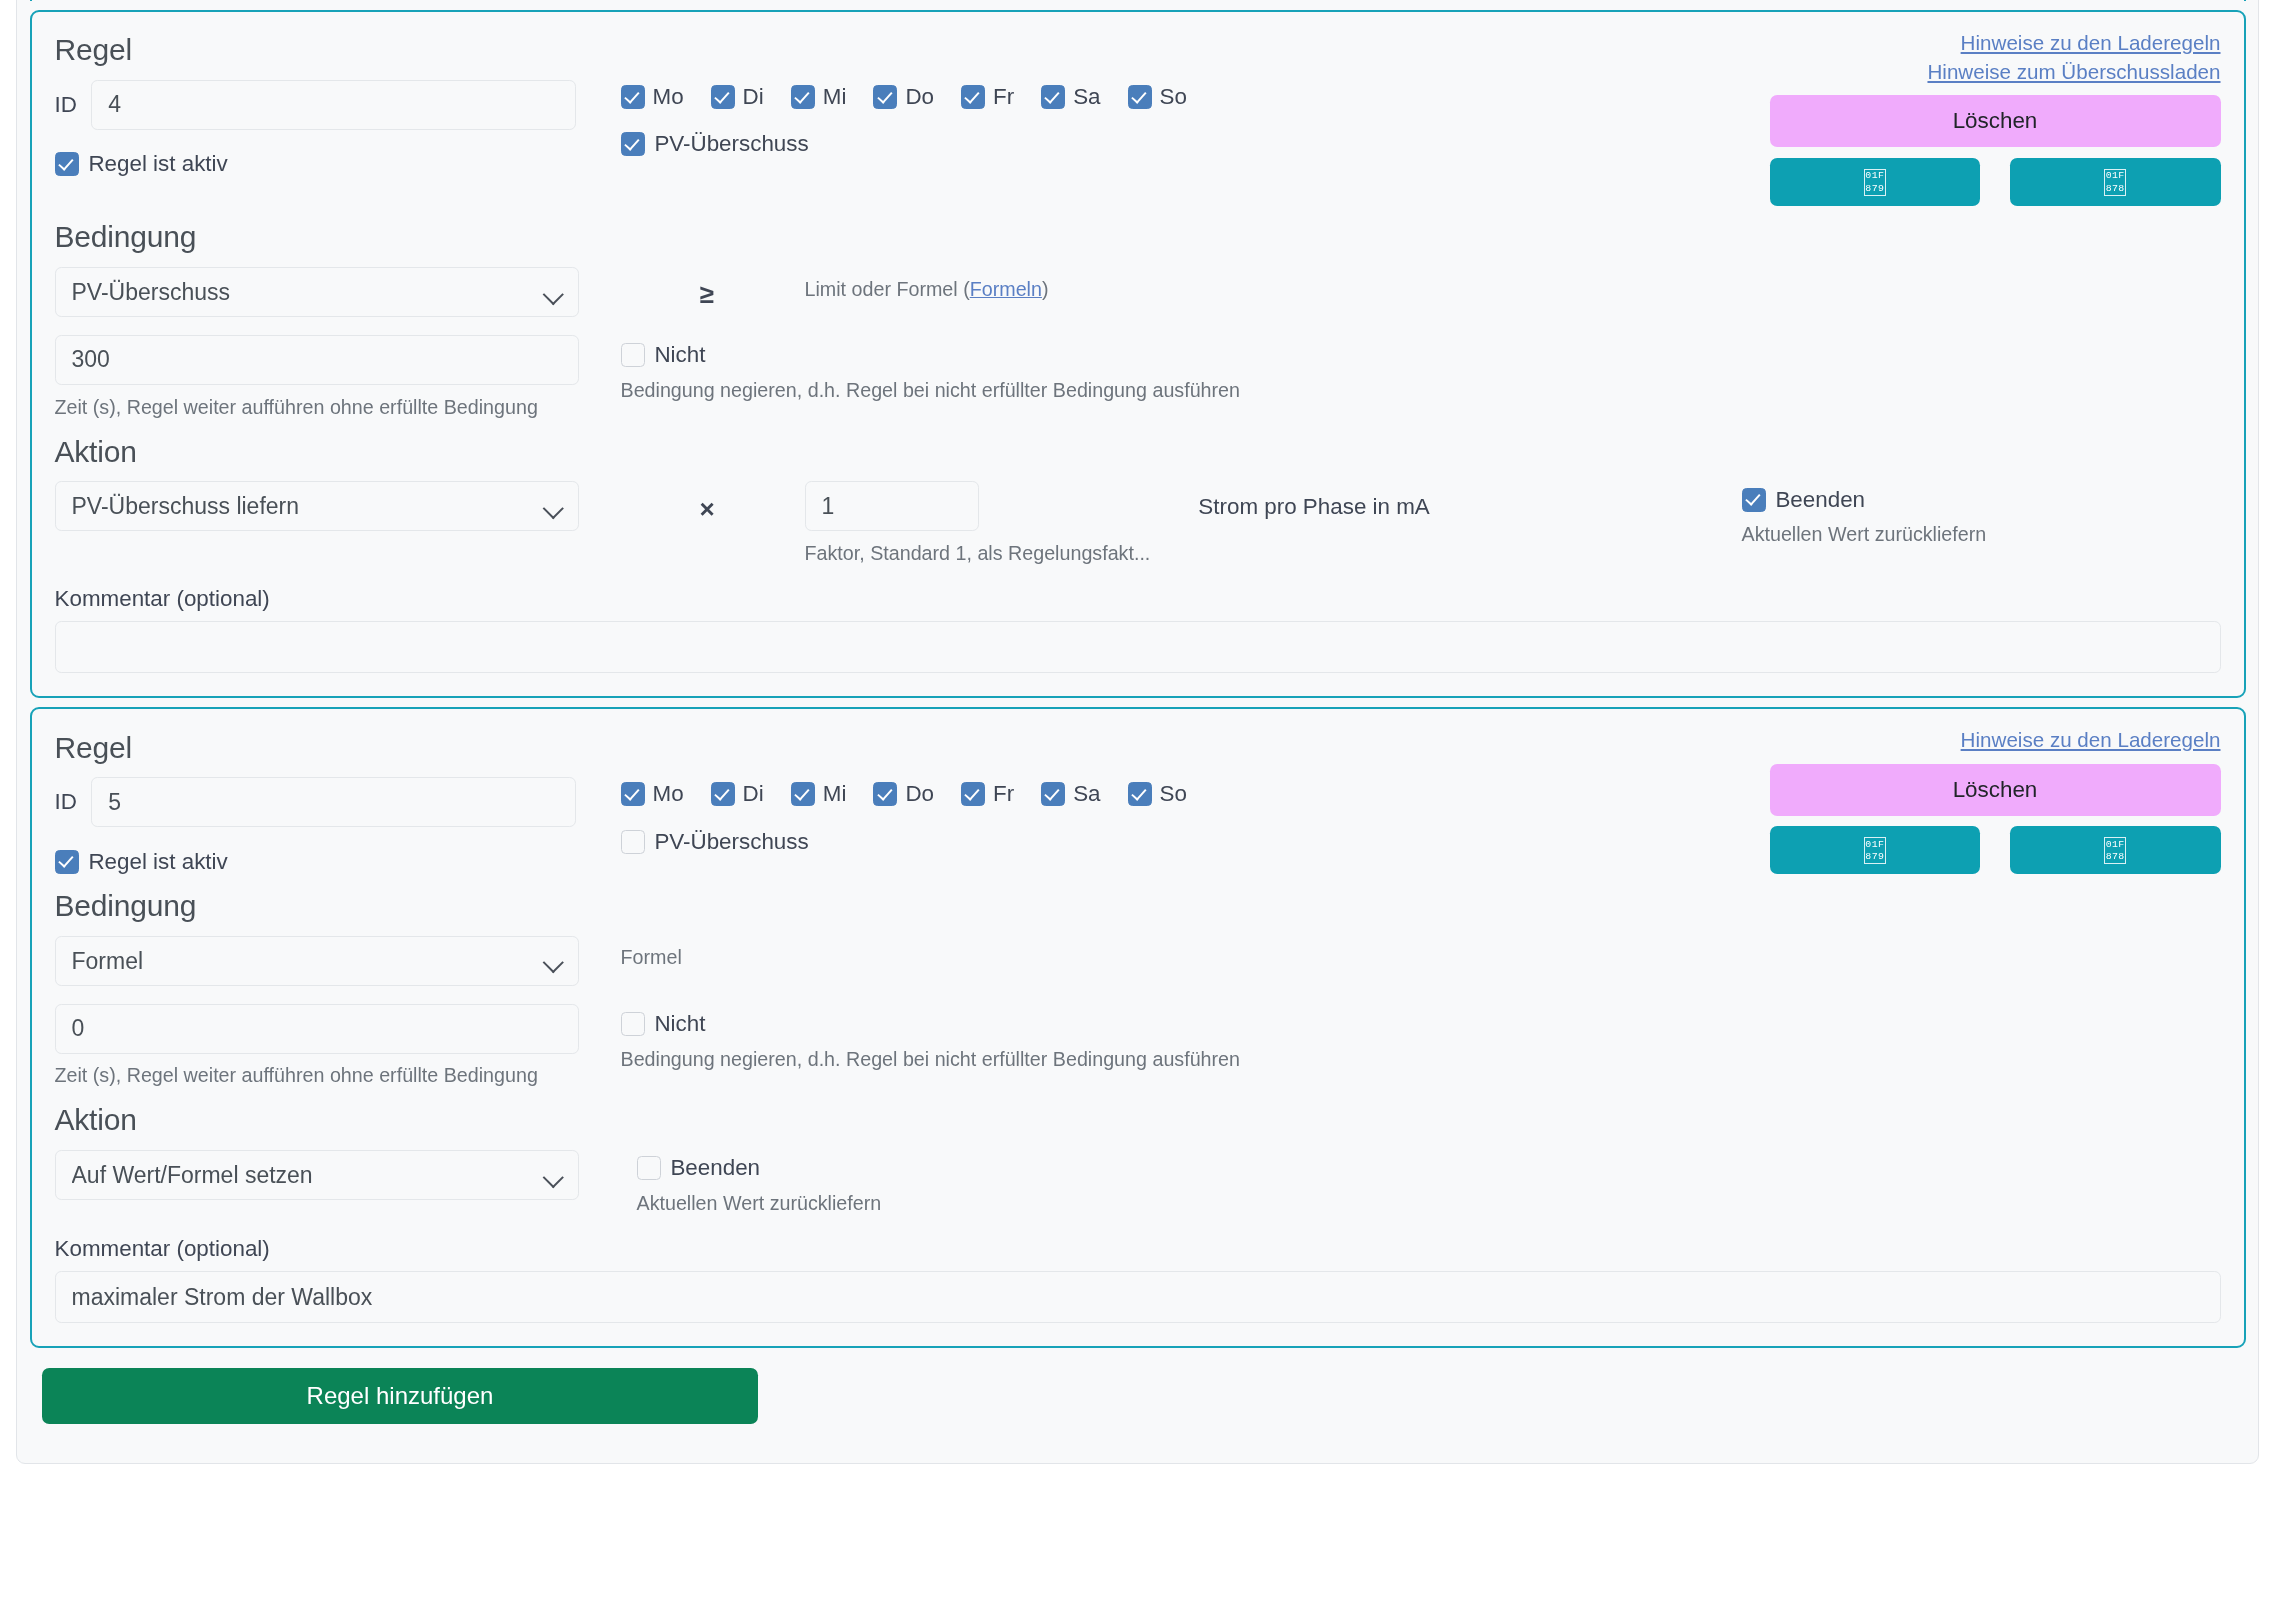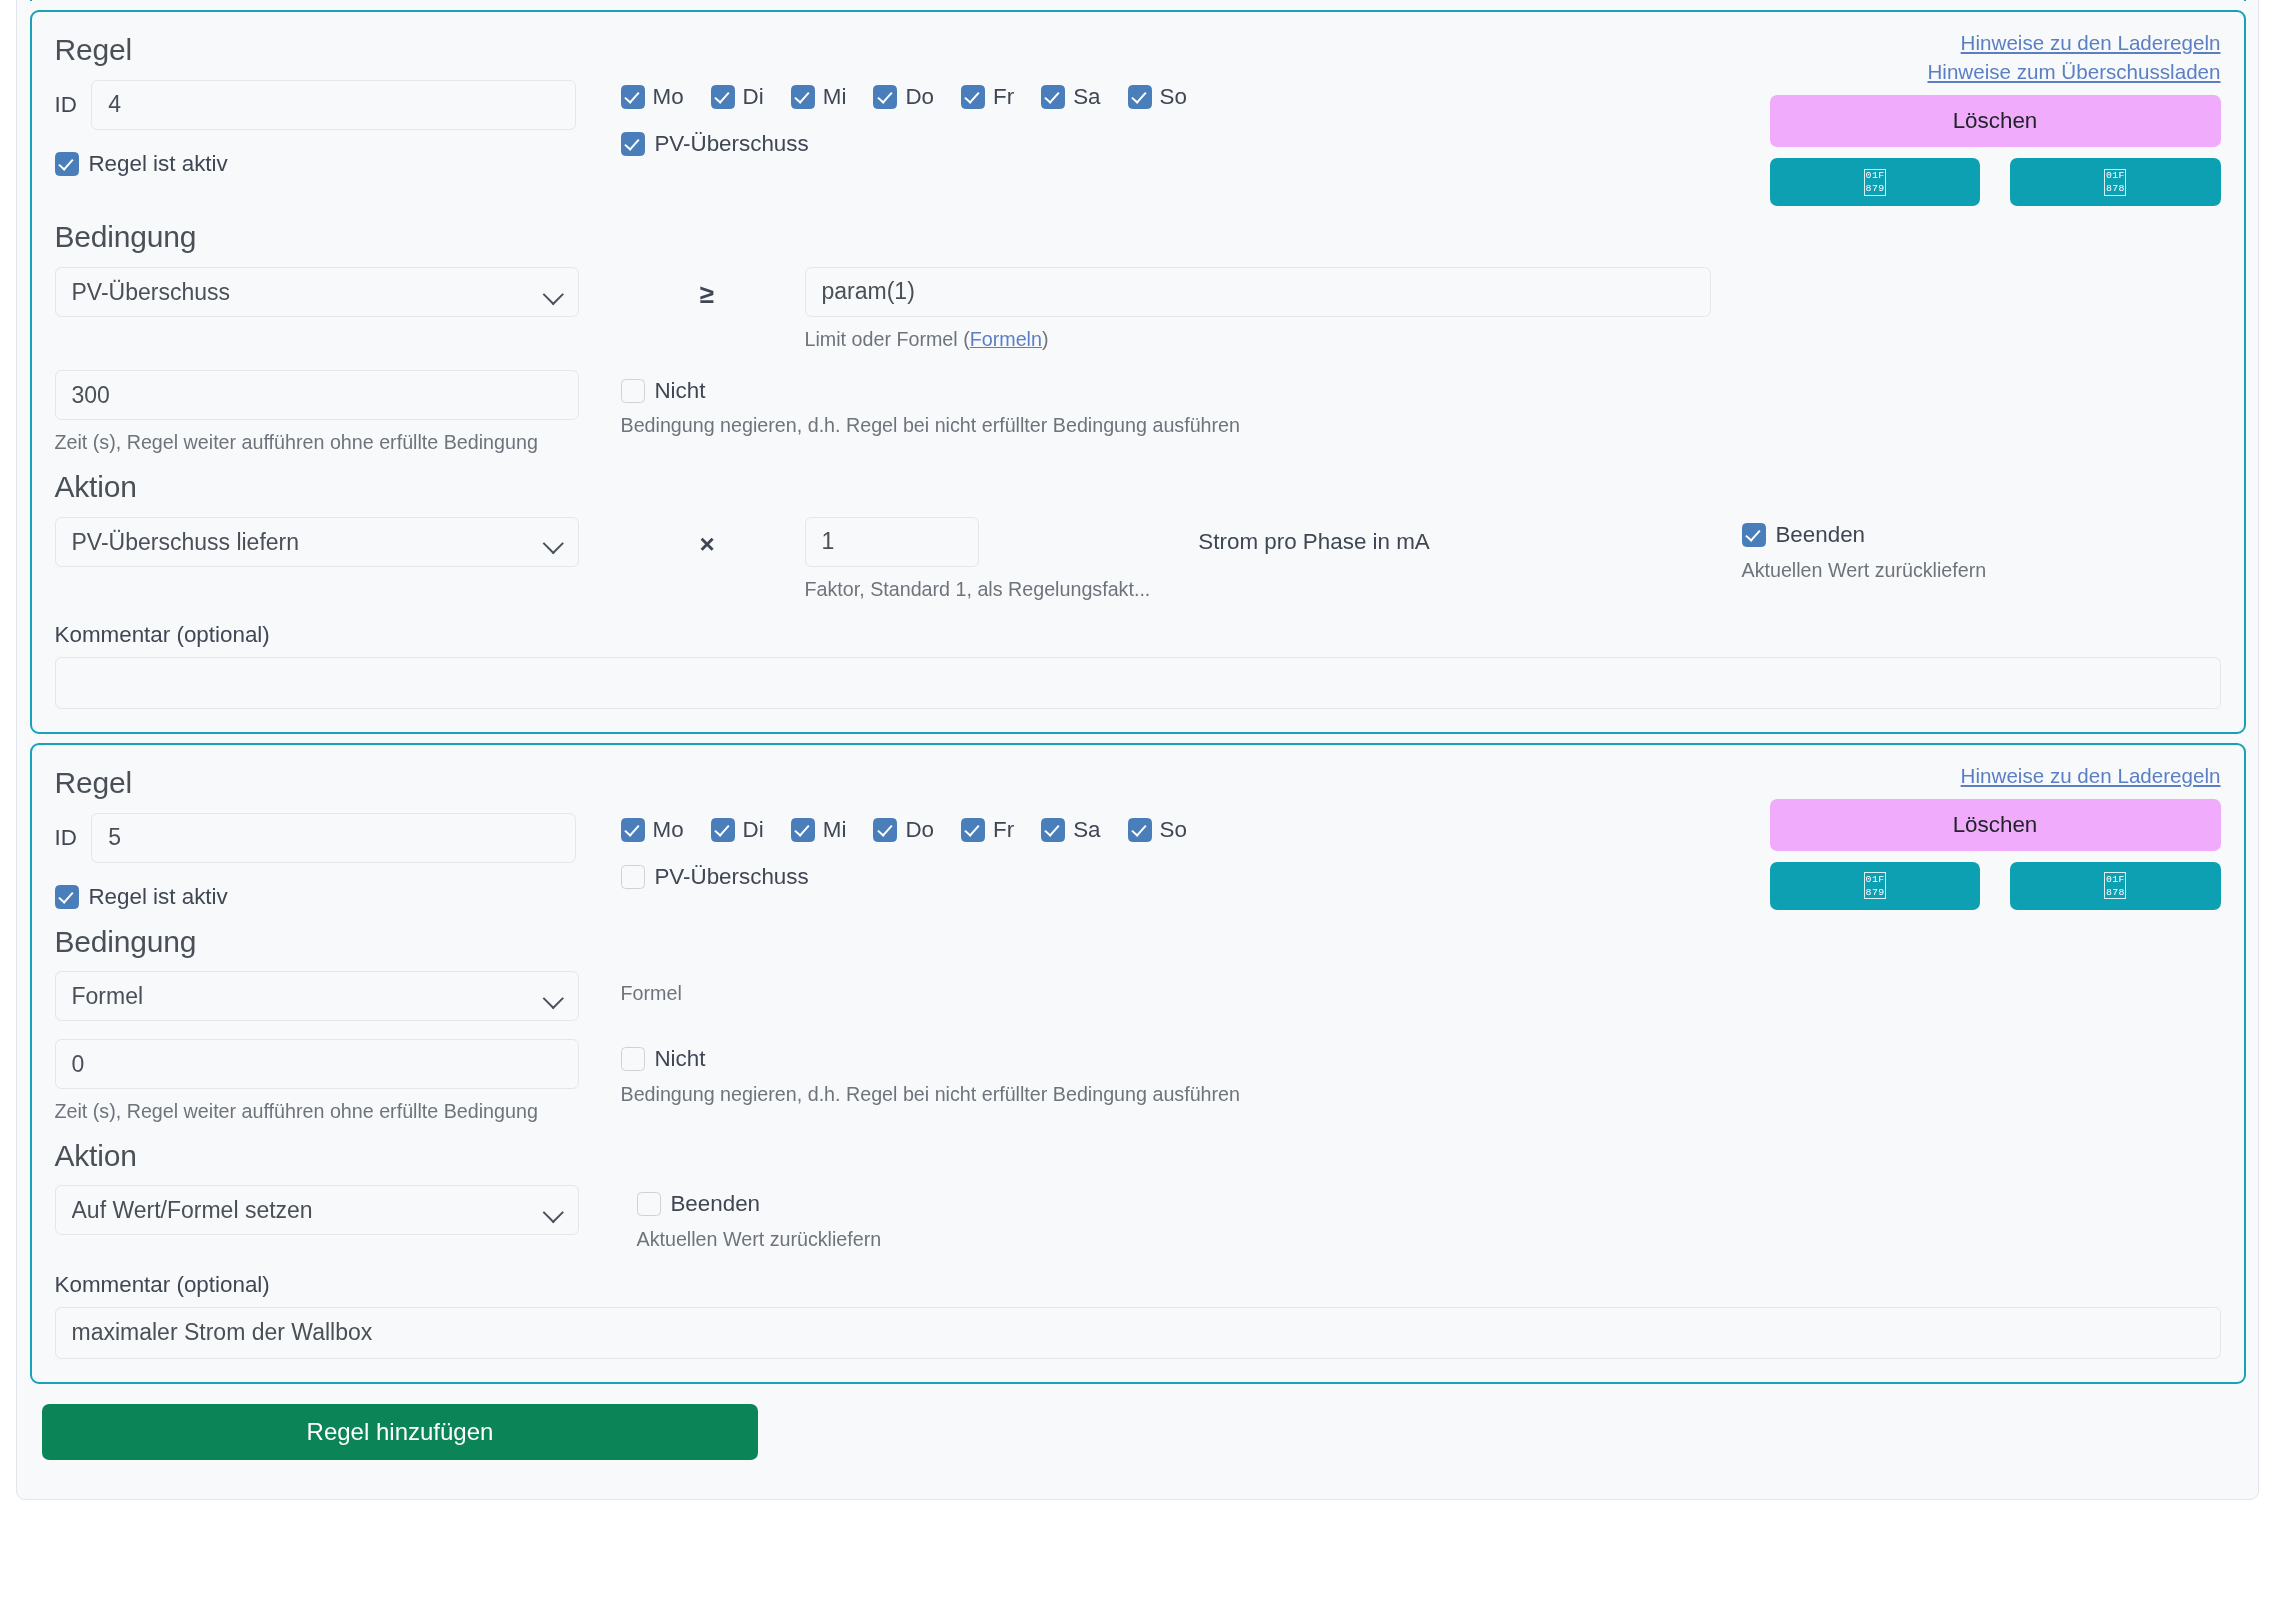--- a/index.html
+++ b/index.html
@@ -194,21 +194,21 @@
     border: 0.9px solid rgba(255,255,255,0.85);
     font-family: "Liberation Mono", monospace;
     font-size: 9.9px;
     line-height: 12.5px;
     color: #ffffff;
     letter-spacing: 0.4px;
     text-align: center;
     box-sizing: border-box;
     padding-top: 0.9px;
   }
-  .tofu span { display: block; text-align: right; }
+  .tofu span { display: block; }
 
   
   .block { margin-top: 14.3px; }
   .row {
     display: grid;
     grid-template-columns: 566px 184px 921px 1fr;
     align-items: start;
   }
   .sel {
     position: relative;
@@ -396,21 +396,20 @@
         <h3 class="section-title">Bedingung</h3>
         <div class="row">
           <div class="sel">
             <select class="select-input">
               <option>PV-Überschuss</option>
             </select>
             <span class="chev"></span>
           </div>
           <div class="op">≥</div>
           <div class="val-wrap">
-            <input class="txt-input val-input" type="text" value="param(1)" style="">
             <div class="helper"><span>Limit oder Formel (</span><a>Formeln</a><span>)</span></div>
           </div>
           <div></div>
         </div>
         <div class="row2">
           <div>
             <input class="txt-input time-input" type="text" value="300" style="">
             <div class="helper">Zeit (s), Regel weiter aufführen ohne erfüllte Bedingung</div>
           </div>
           <div class="negate-cell">

